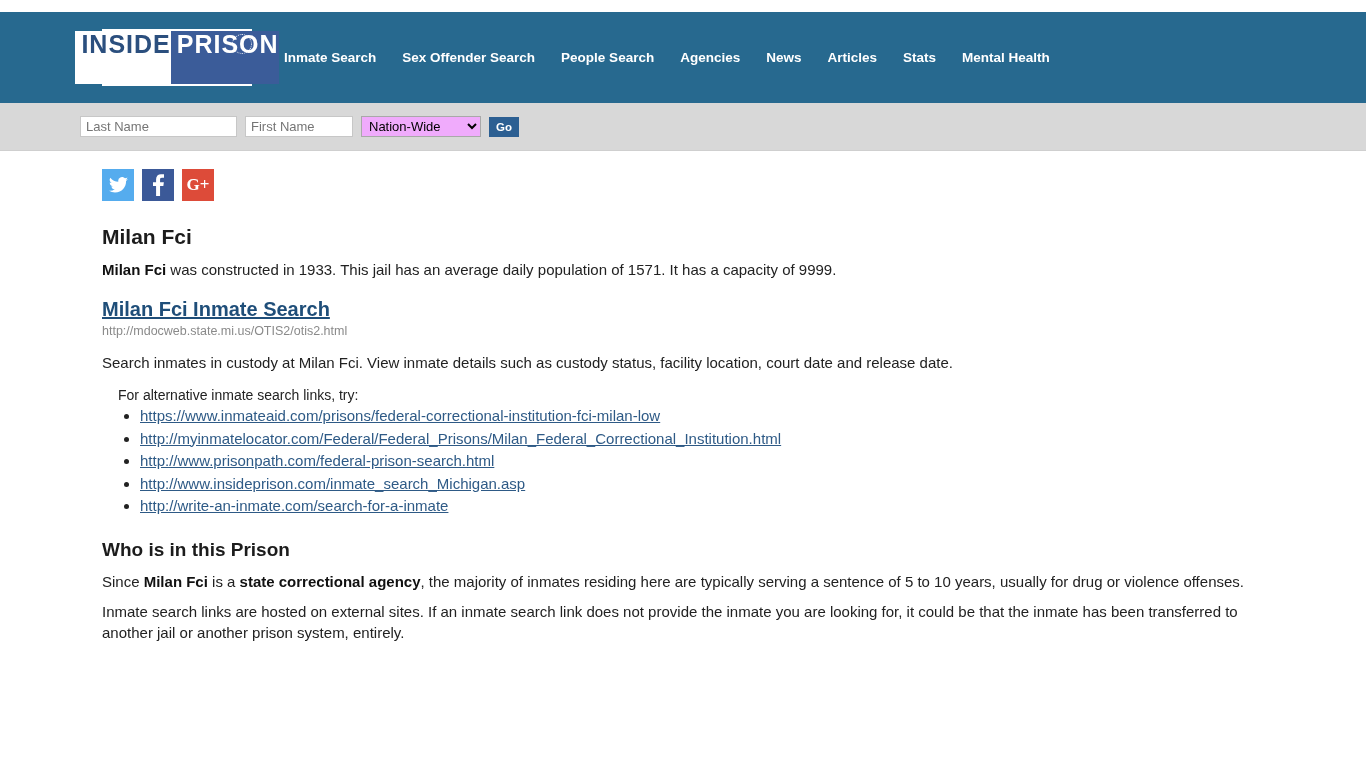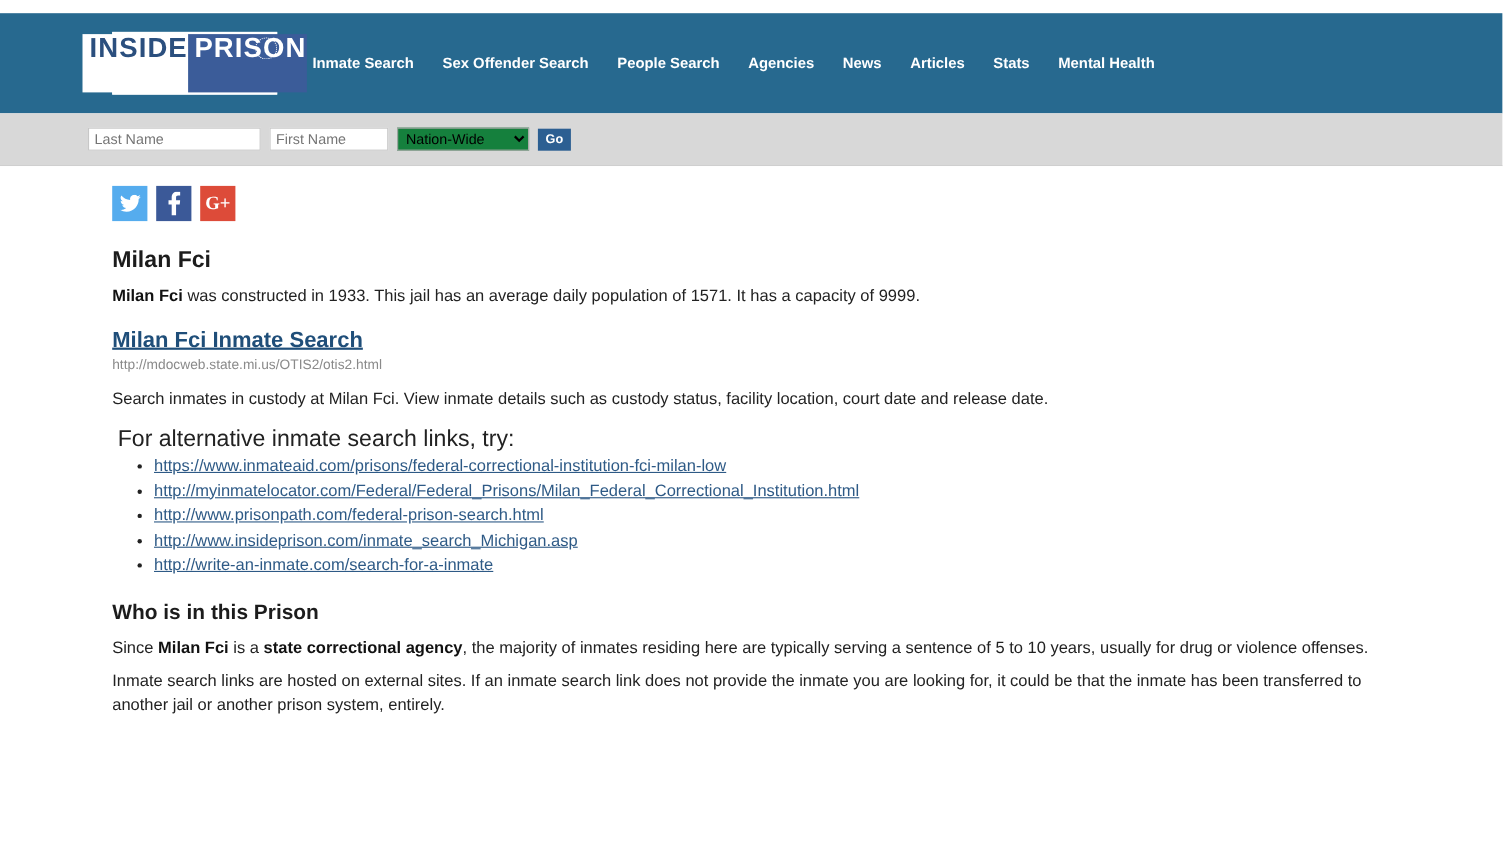--- a/index.html
+++ b/index.html
@@ -102,21 +102,21 @@
     padding: 1px 5px;
     font-family: "Liberation Sans", sans-serif;
     outline: none;
   }
   #last-name-input { width: 157px; }
   #first-name-input { width: 108px; }
   .search-bar select {
     height: 21px;
     width: 120px;
     border: 1px solid #a9a9a9;
-    background: #15803d;
+    background: #f0abfc;
     font-size: 13px;
     font-family: "Liberation Sans", sans-serif;
     color: #000;
     padding-left: 3px;
   }
   .go-btn {
     height: 20px;
     min-width: 30px;
     background: #2c5f92;
     color: #ffffff;
@@ -199,23 +199,23 @@
   }
 
   .url-sub {
     font-size: 12.5px;
     color: #8a8a8a;
     margin: 2px 0 14px 0;
     font-family: "Liberation Sans", sans-serif;
   }
 
   .alt-intro {
-    font-size: 21px;
+    font-size: 14px;
     color: #222;
-    margin: 14px 0 2px 5px;
+    margin: 14px 0 2px 16px;
     font-family: "Liberation Sans", sans-serif;
   }
 
   ul.alt-links {
     margin: 2px 0 0 0;
     padding-left: 38px;
     list-style: disc;
   }
   ul.alt-links li {
     font-size: 15px;

